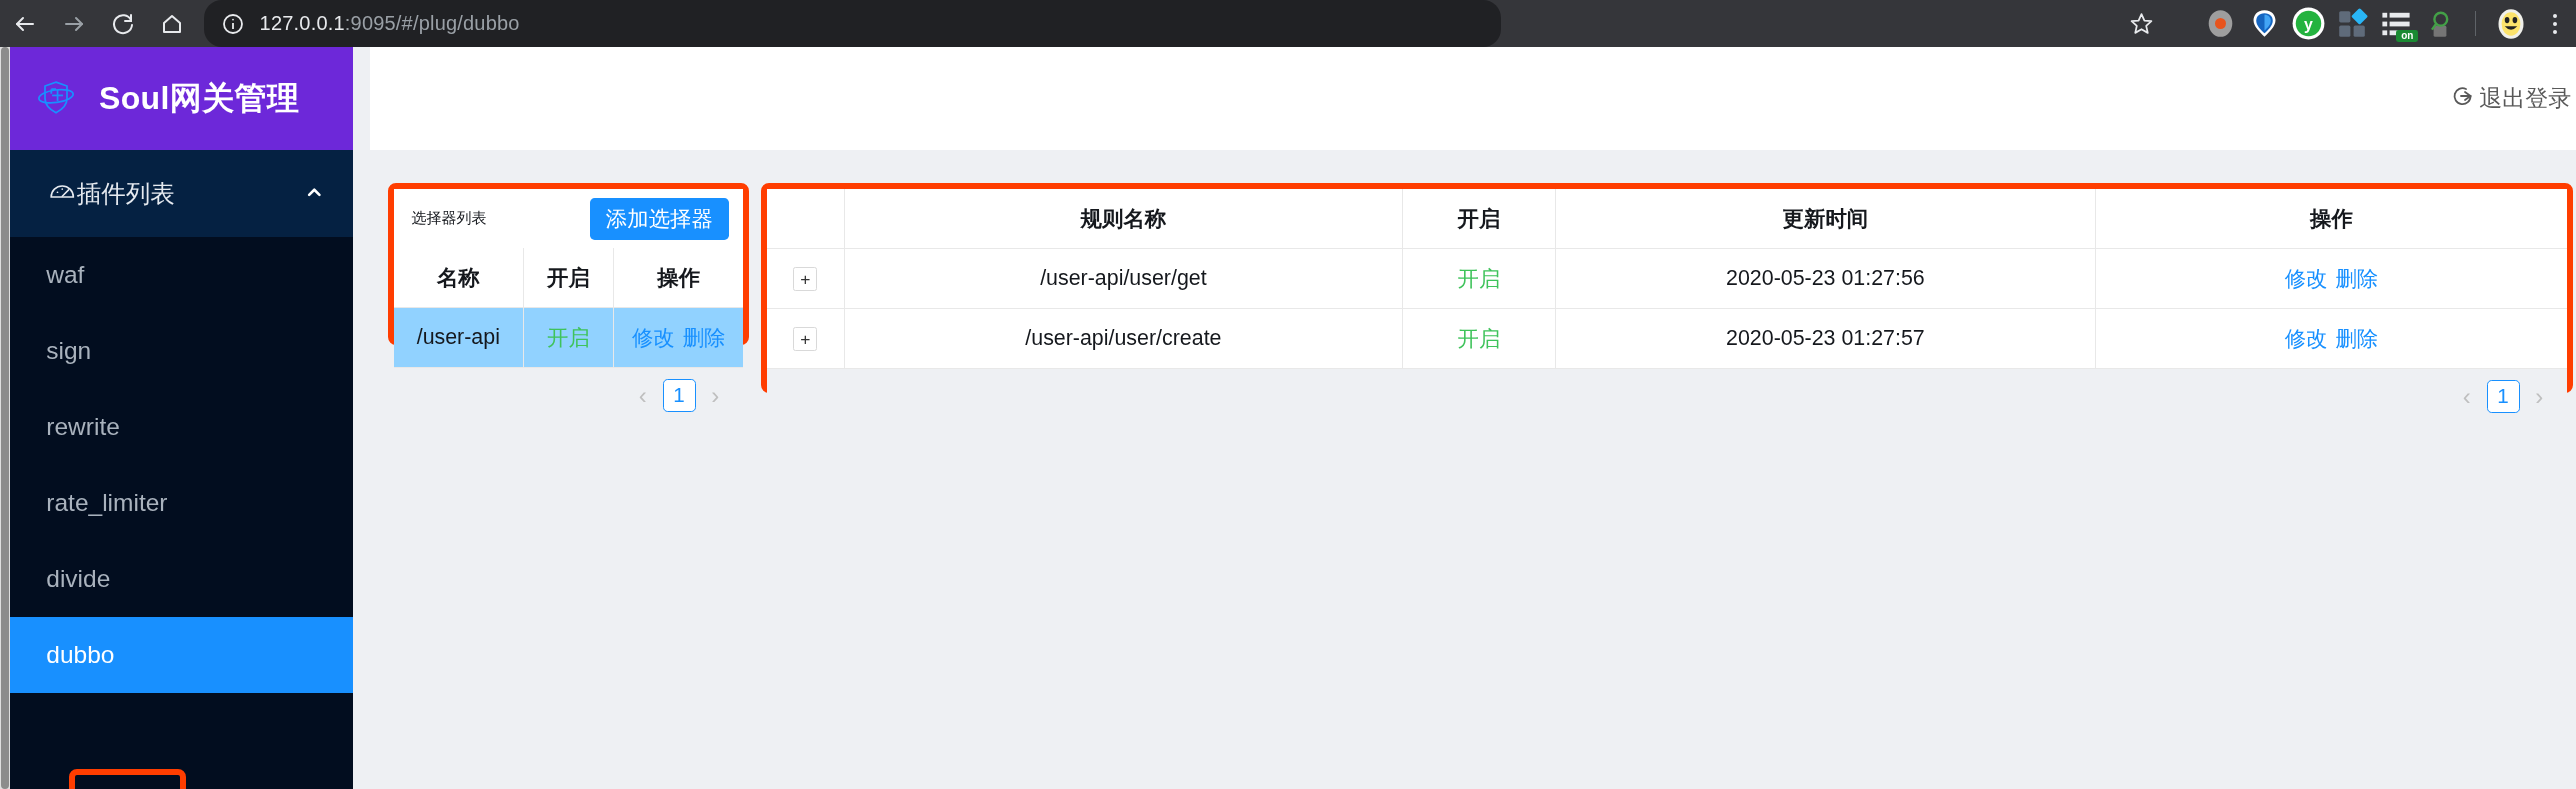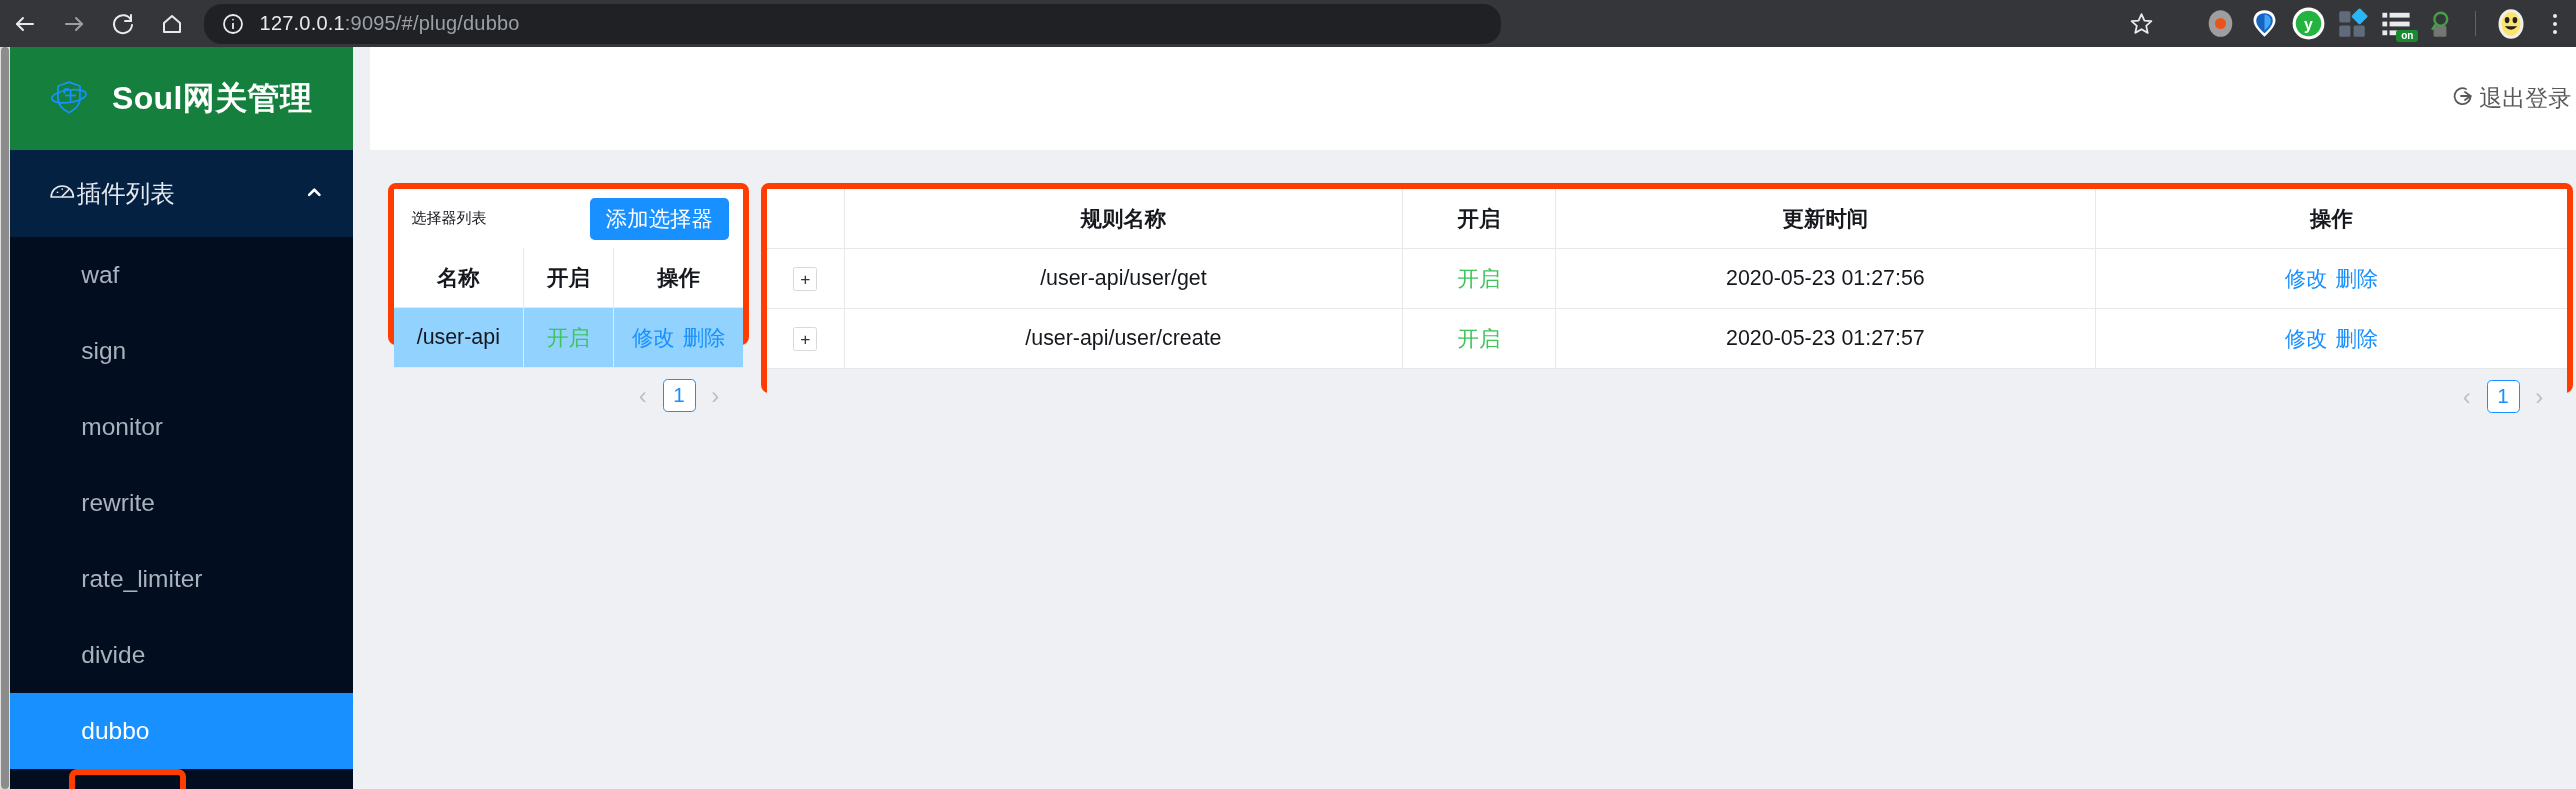--- a/index.html
+++ b/index.html
@@ -17,21 +17,21 @@
     display: flex; align-items: center;
   }
   .nav-btn {
     width: 49px; height: 47px;
     display: flex; align-items: center; justify-content: center;
     color: #e8eaed;
   }
   .nav-btn svg { display: block; }
   #omnibox {
     margin-left: 8px;
-    height: 40px; flex: 0 0 1297px;
+    height: 47px; flex: 0 0 1297px;
     background: #202124;
     border-radius: 18px;
     display: flex; align-items: center;
     padding: 0 17.4px;
   }
   #omnibox .info-icon { margin-right: 14.2px; display: flex; }
   #url-text {
     font-size: 20px; color: #e8eaed; letter-spacing: 0.2px;
     white-space: nowrap;
   }
@@ -78,36 +78,36 @@
     position: absolute; left: 0.8px; top: 0; width: 8.7px; height: 742px;
     background: #8c8c8c; border-radius: 4.7px;
   }
 
   
   #sidebar {
     position: absolute; left: 10.3px; top: 0; width: 343px; height: 742px;
     background: #020d1f;
   }
   #brand {
-    height: 103px; background: #15803d;
-    display: flex; align-items: center; padding-left: 37px; gap: 20.6px;
+    height: 103px; background: #6d28d9;
+    display: flex; align-items: center; padding-left: 24px; gap: 20.6px;
   }
   #brand-title {
     color: #ffffff; font-size: 32px; font-weight: bold; letter-spacing: 0.4px;
   }
   #menu-group-header {
     height: 87px; background: #052142;
     display: flex; align-items: center; padding: 0 28.5px 0 38px; 
     position: relative;
   }
   #menu-group-header .label { color: #e6eaf0; font-size: 24.5px; }
   #menu-group-header .arrow { margin-left: auto; color: #ffffff; }
   .menu-item {
     height: 76px; display: flex; align-items: center;
-    padding-left: 71px;
+    padding-left: 36px;
     color: #a9b2bd; font-size: 24.5px;
     background: #020d1f;
   }
   .menu-item.selected { background: #1890ff; color: #ffffff; }
 
   
   #dubbo-annotation {
     position: absolute; left: 59px; top: 722px;
     width: 117px; height: 57px;
     border: 6.3px solid #ff3d00; border-radius: 8px;
@@ -340,23 +340,20 @@
             <polyline points="6,15 12,9 18,15"></polyline>
           </svg>
       </span>
     </div>
 
     <div class="menu-item">
         <span>waf</span>
       </div>
     <div class="menu-item">
         <span>sign</span>
-      </div>
-    <div class="menu-item">
-        <span>monitor</span>
       </div>
     <div class="menu-item">
         <span>rewrite</span>
       </div>
     <div class="menu-item">
         <span>rate_limiter</span>
       </div>
     <div class="menu-item">
         <span>divide</span>
       </div>

